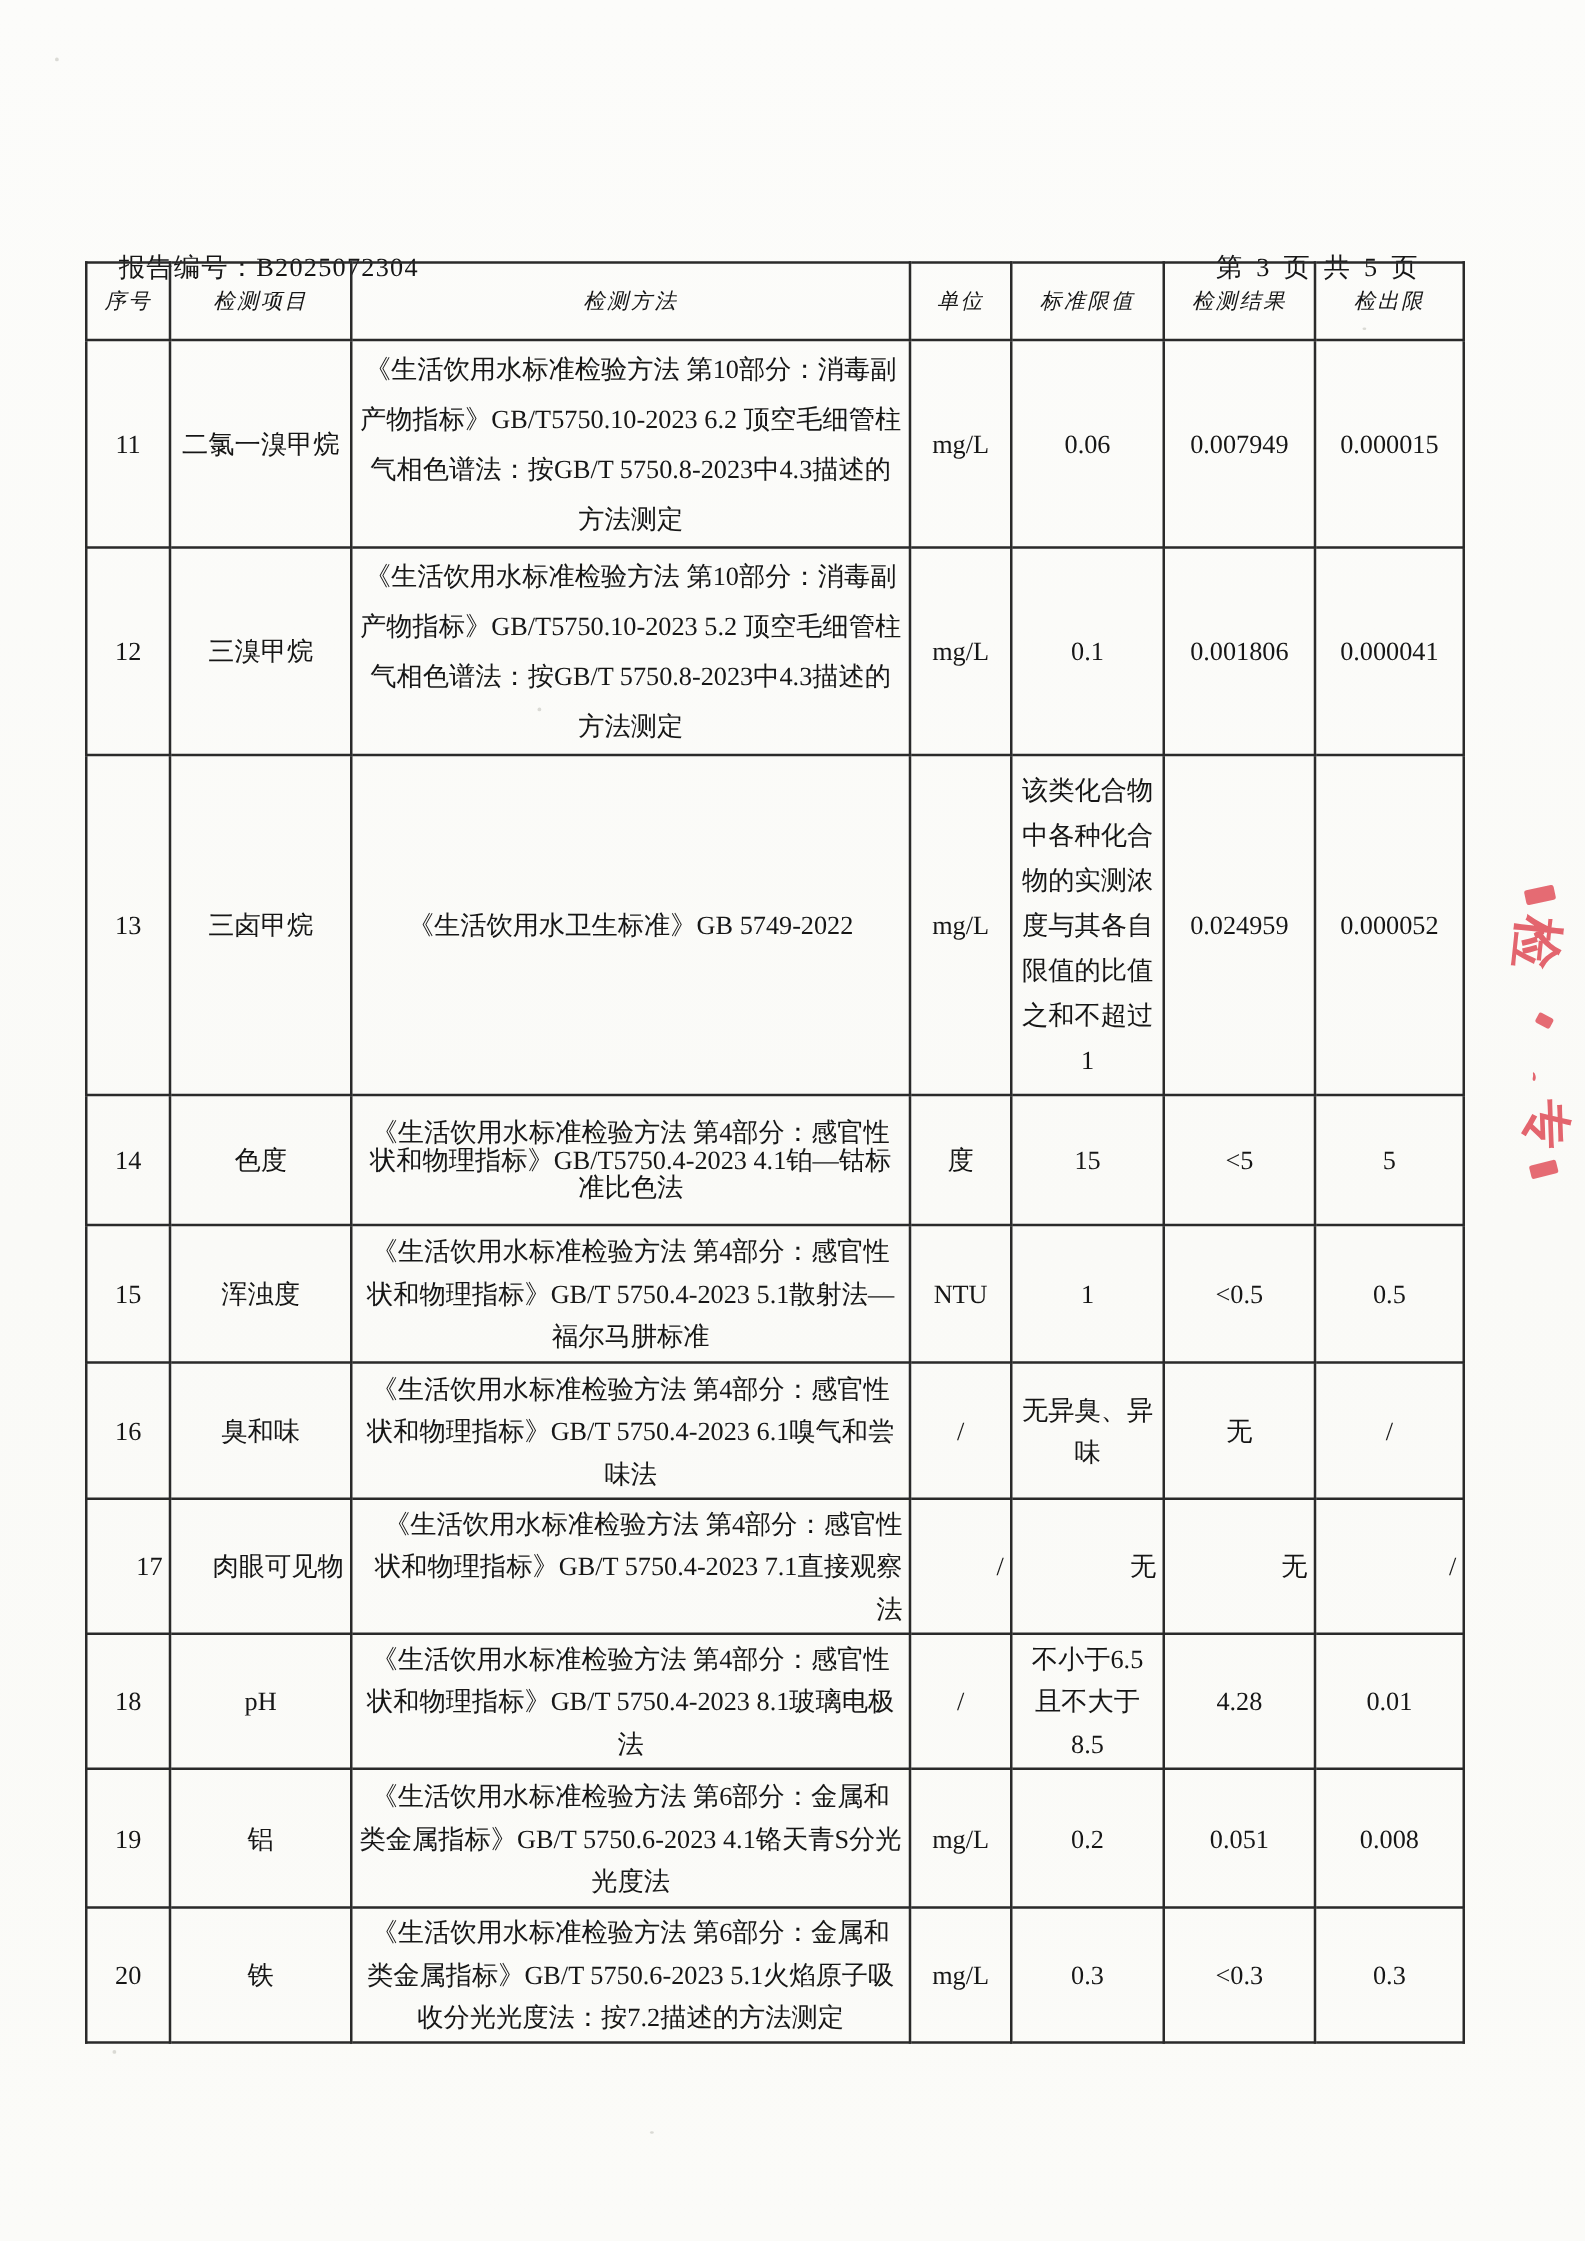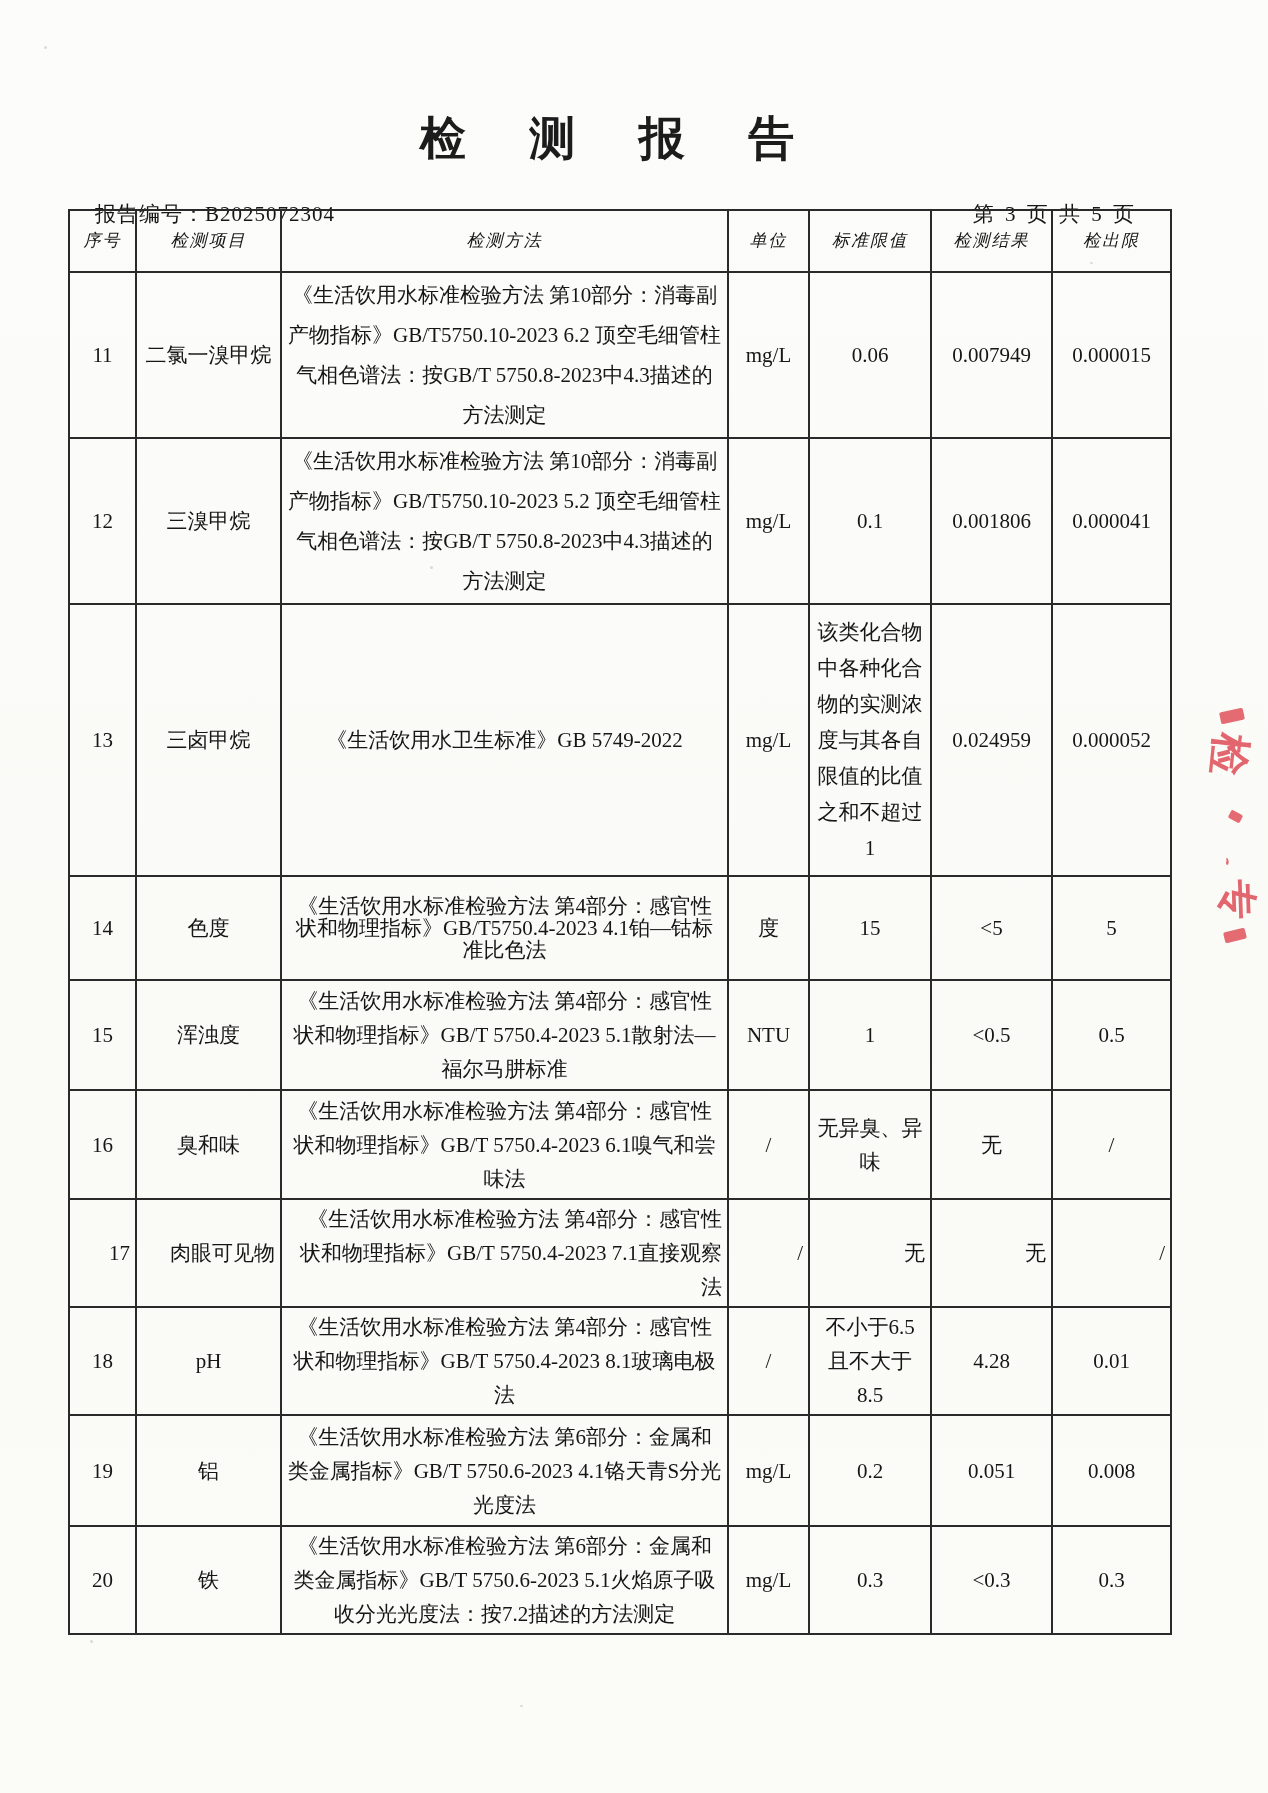--- a/index.html
+++ b/index.html
@@ -85,21 +85,20 @@
     pointer-events:none;
   }
   
   .speck{position:absolute;background:#b9b9b2;border-radius:50%;opacity:.5;}
 </style>
 </head>
 <body>
 
 <div class="page">
 
-  <div class="doc-title">检 测 报 告</div>
 
   <div class="meta-row">
     <div class="report-no"><span>报告编号：</span><span>B2025072304</span></div>
     <div class="page-info">第 3 页  共 5 页</div>
   </div>
 
   <table class="report">
     <colgroup>
       <col class="c-no">
         <col class="c-item">

